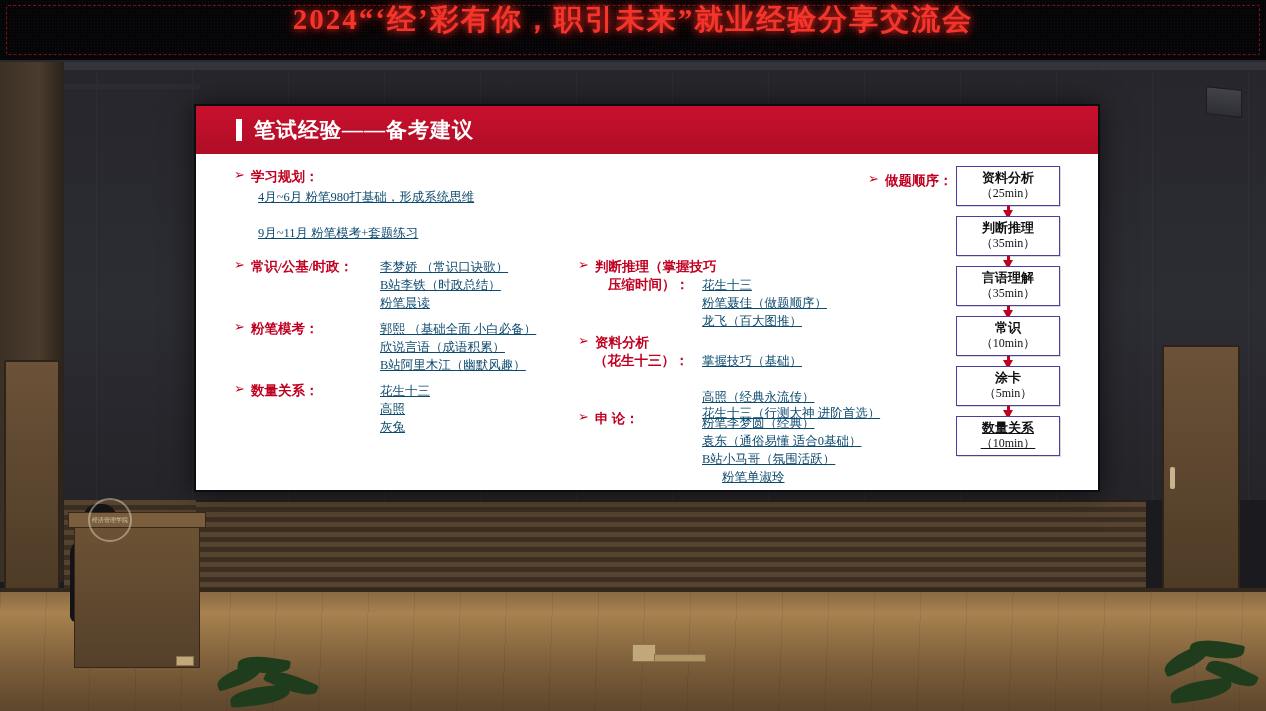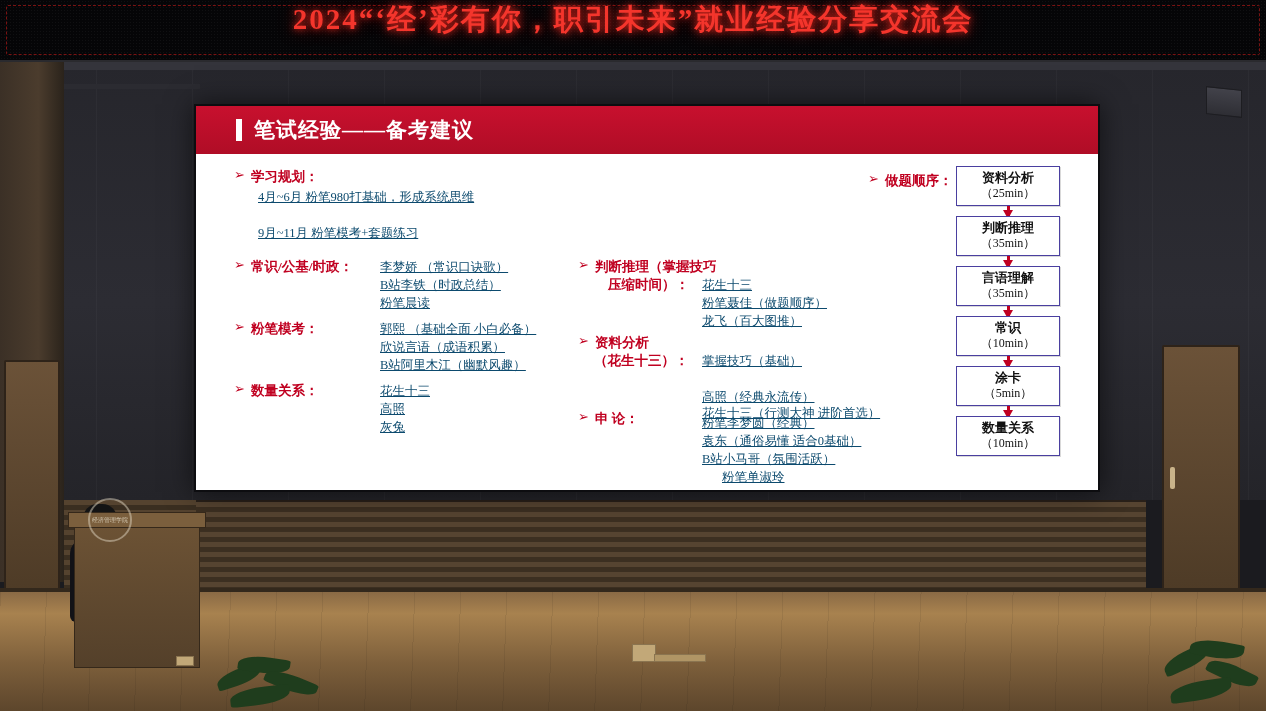--- a/index.html
+++ b/index.html
@@ -419,21 +419,21 @@
         <span>（10min）</span>
       </div>
       <div class="flow-arrow" style="left:807px; top:206px;"></div>
 
       <div class="flow-box" style="left:760px; top:212px;">
         <b>涂卡</b>
         <span>（5min）</span>
       </div>
       <div class="flow-arrow" style="left:807px; top:256px;"></div>
 
-      <div class="flow-box" style="left:760px; top:262px;">
+      <div class="flow-box" style="left:760px; top:262px;text-decoration:underline;">
         <b>数量关系</b>
         <span>（10min）</span>
       </div>
 
     </div>
   </div>
 
   <div class="person-legs"></div>
   <div class="person-torso"></div>
   <div class="person-head"></div>

